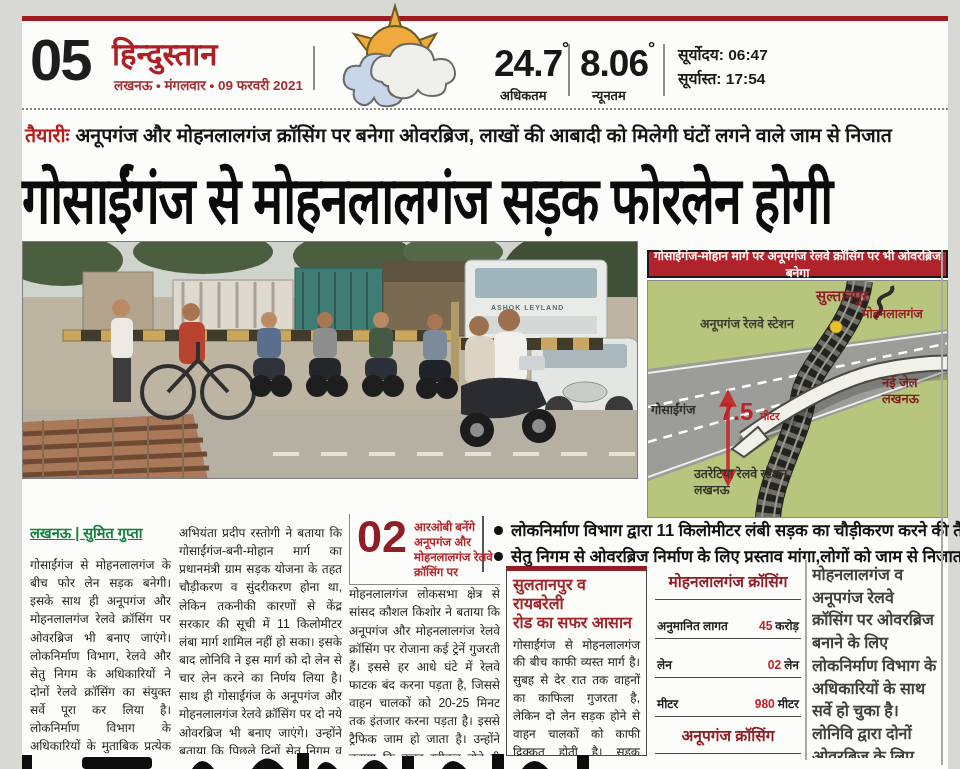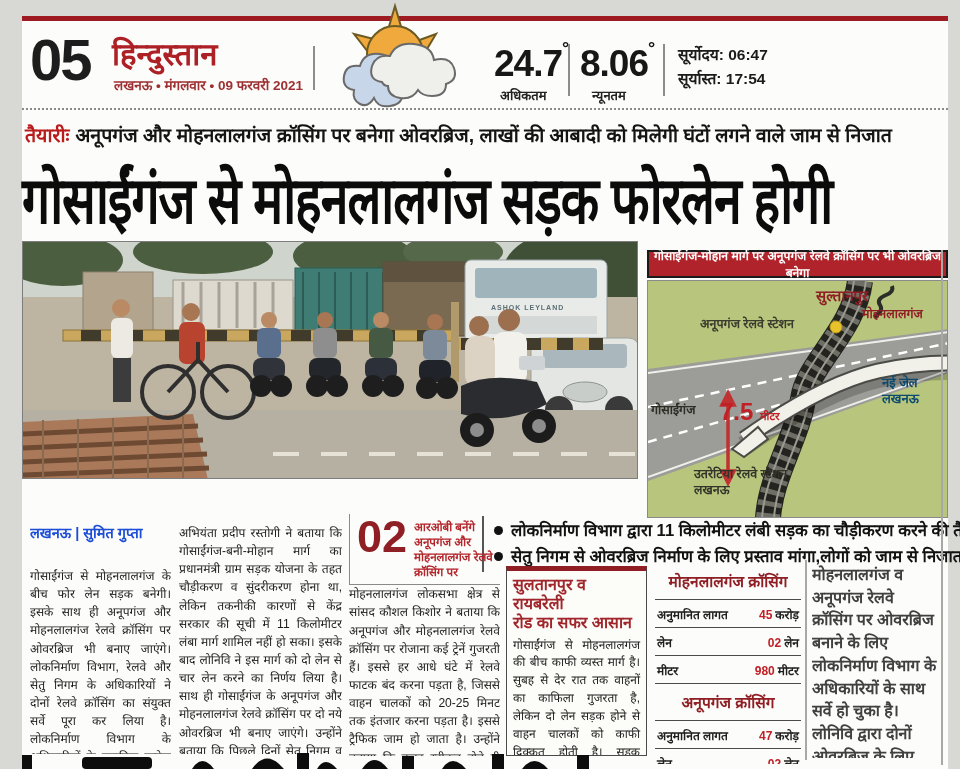--- a/index.html
+++ b/index.html
@@ -43,51 +43,51 @@
 
   
   #diagram { position:absolute; left:647px; top:250px; width:301px; }
   #diagram-title { height:28px; background:#b0232a; border:2px solid #1a1a1a; color:#fff;
     font-size:12.2px; font-weight:700; display:flex; align-items:center; justify-content:center; text-align:center; }
   #diagram-canvas { position:relative; margin-top:2px; width:301px; height:238px; border:1px solid #8a8a8a; background:#b7c57d; overflow:hidden; }
   .dg-lbl { position:absolute; font-weight:800; line-height:1.25; }
   #dg-sultanpur   { left:168px; top:6px;  font-size:15px;  color:#8f1f24;text-align:center; }
   #dg-anupganj    { left:52px;  top:36px; font-size:12.5px; color:#3c3c2e; }
   #dg-mohanlal    { left:214px; top:26px; font-size:12.5px; color:#8f1f24; }
-  #dg-naijail     { left:234px; top:94px; font-size:13px;  color:#0c4a6e; }
+  #dg-naijail     { left:234px; top:94px; font-size:13px;  color:#7f1d1d; }
   #dg-gosaiganj   { left:3px;   top:122px; font-size:12.5px; color:#2e2e27; }
   #dg-height      { left:72px;  top:116px; color:#c02026; font-size:24px; font-weight:800; }
   #dg-height .unit { font-size:11px; font-weight:800; }
   #dg-utraitia    { left:46px;  top:186px; font-size:12.5px; color:#34342a; }
 
   
   #bullet-divider { position:absolute; left:482px; top:516px; width:2px; height:56px; background:#555; }
   #bullets { position:absolute; left:494px; top:519px; width:452px; }
   .bullet-row { display:flex; gap:8px; margin-bottom:3px; }
   .bullet-dot { width:9px; height:9px; border-radius:50%; background:#111; margin-top:7px; flex:0 0 auto; }
   .bullet-text { font-size:16.6px; font-weight:800; color:#121212; line-height:23px; white-space:nowrap; }
 
   
   .col { position:absolute; overflow:hidden; }
   .body-text { font-size:12.1px; line-height:1.5; text-align:justify; color:#1c1c1c; }
   #col1 { left:30px;  top:522px; width:141px; height:232px; }
-  #byline { font-size:14.5px; font-weight:800; color:#1d4ed8; margin-bottom:25px; }
+  #byline { font-size:14.5px; font-weight:800; color:#15803d; margin-bottom:14px;text-decoration:underline; }
   #col2 { left:179px; top:524px; width:163px; height:230px; }
   #col3 { left:349px; top:514px; width:151px; height:242px; }
   #numblock { display:flex; gap:7px; border-left:1.5px solid #8a8a8a; border-bottom:1.5px solid #8a8a8a; padding:2px 0 5px 7px; }
   #numblock .big-num { font-size:45px; font-weight:800; color:#8f1f24; line-height:0.95; }
   #numblock .num-note { font-size:11.6px; font-weight:800; color:#b3262c; line-height:1.3; padding-top:3px; }
   #col3-lead { font-size:13.6px; font-weight:800; color:#0e0e0e; line-height:1.32; margin:5px 0 3px; text-align:justify; }
   #col4 { left:506px; top:566px; width:141px; height:190px; border:1px solid #4a4a4a; border-top:5px solid #8f1f24; padding:4px 6px; background:#fcfcf8; }
   #col4-head { font-size:16px; font-weight:800; color:#a1262b; line-height:1.2; margin-bottom:4px; }
   #col4 .body-text { font-size:11.9px; }
   #col5 { left:655px; top:568px; width:146px; height:196px; }
   .stat-box { margin-bottom:5px; }
   .stat-title { text-align:center; font-size:15.5px; font-weight:800; color:#8f1f24; padding:2px 0 7px; }
-  .stat-row { display:flex; justify-content:space-between; border-top:1.5px solid #4a4a4a; padding:6px 2px 4px; font-size:12px; font-weight:800; color:#1f1f1f; }
+  .stat-row { display:flex; justify-content:space-between; border-top:1.5px solid #4a4a4a; padding:17px 2px 4px; font-size:12px; font-weight:800; color:#1f1f1f; }
   .stat-row:last-child { border-bottom:1.5px solid #4a4a4a; }
   .stat-num { color:#c02026; margin-right:3px; }
   #col6 { left:812px; top:564px; width:126px; height:194px; }
   #col6 .quote { font-size:16px; font-weight:700; line-height:1.42; color:#404040; }
   #attrib-name { font-size:13.5px; font-weight:800; color:#111; margin-top:6px; }
   #attrib-role1 { font-size:9.5px; font-weight:700; color:#333; }
   #attrib-role2 { font-size:11px; font-weight:700; color:#333; }
 
   .vrule { position:absolute; width:1.5px; background:#a8a8a4; }
   #vrule-right { left:941px; top:250px; height:515px; }

